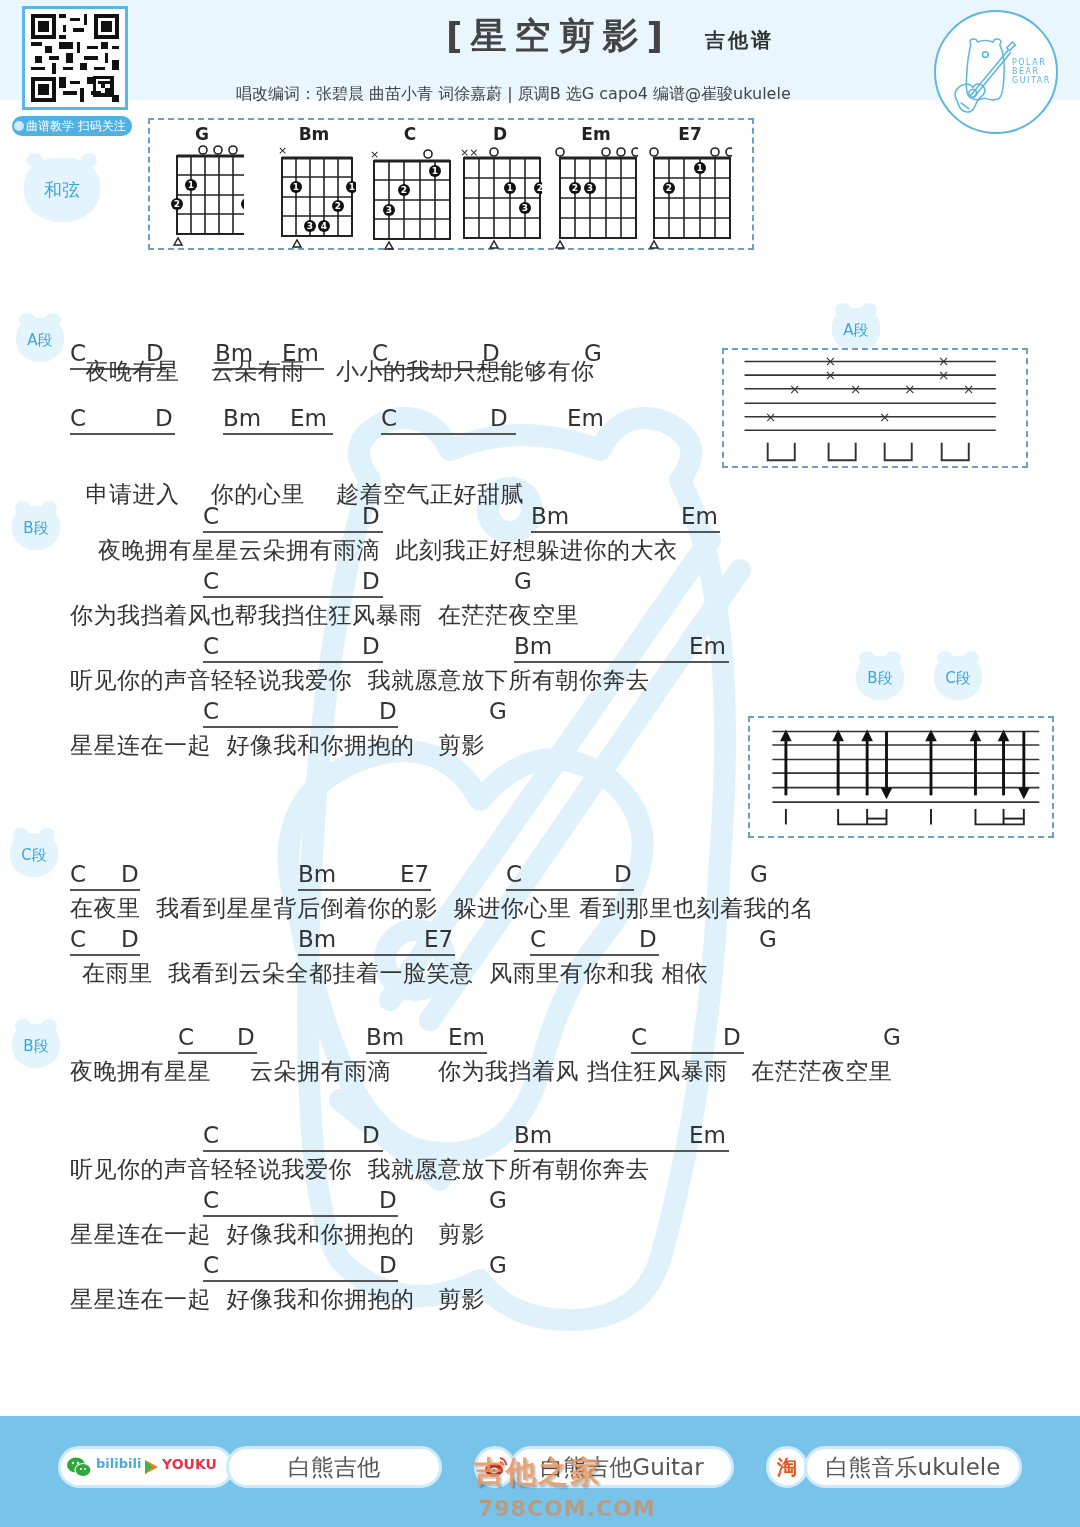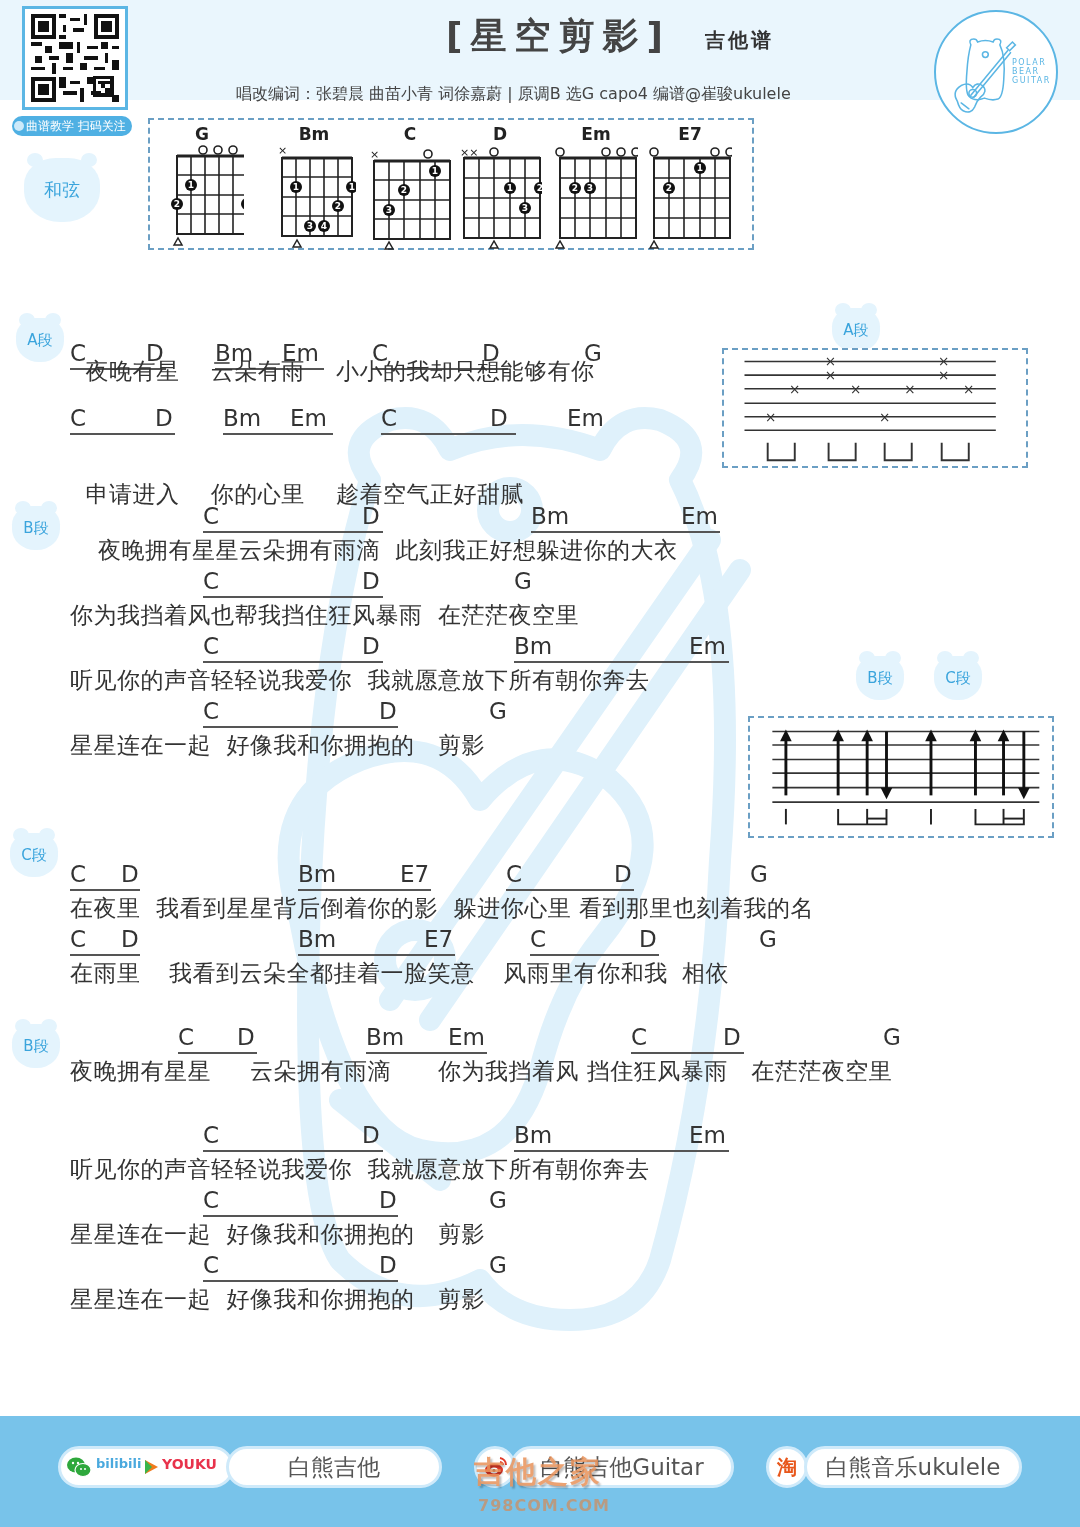--- a/index.html
+++ b/index.html
@@ -40,21 +40,21 @@
   .lyric { position: absolute; font-size: 23px; color: #333; letter-spacing: 0.5px; white-space: nowrap; }
 
   .tab-box { position: absolute; border: 2px dashed #6b9fc4; background: #fff; }
   .tab-box svg { position: absolute; left: 0; top: 0; width: 100%; height: 100%; }
 
   .footer { position: absolute; left: 0; top: 1416px; width: 1080px; height: 111px; background: #78c3ea; }
   .pill { position: absolute; height: 42px; top: 1446px; background: #fff; border-radius: 21px; border: 3px solid #cfeafa; color: #555; font-size: 23px; line-height: 36px; text-align: center; white-space: nowrap; }
   .circle-icon { position: absolute; top: 1446px; width: 42px; height: 42px; border-radius: 50%; background: #fff; border: 3px solid #cfeafa; text-align: center; line-height: 36px; font-size: 20px; font-weight: bold; }
   .brand { position: absolute; top: 1456px; font-size: 15px; font-weight: bold; }
   .site-watermark { position: absolute; left: 474px; top: 1452px; font-size: 30px; font-weight: bold; color: #e8925a; opacity: 0.85; text-shadow: 2px 2px 2px rgba(0,0,0,0.3); letter-spacing: 2px; }
-  .site-watermark-sub { position: absolute; left: 478px; top: 1496px; font-size: 16px; font-weight: bold; color: #c8926a; opacity: 0.8; letter-spacing: 1px; }
+  .site-watermark-sub { position: absolute; left: 478px; top: 1496px; font-size: 22px; font-weight: bold; color: #c8926a; opacity: 0.8; letter-spacing: 1px; }
 </style>
 </head>
 <body>
 
 <div class="header-band"></div>
 
 <div class="qr">
   <svg viewBox="0 0 25 25" shape-rendering="crispEdges">
     <rect width="25" height="25" fill="#fff"></rect>
     <g fill="#111">
@@ -490,21 +490,21 @@
       <span class="chord-label" style="left: 70px;">C</span>
       <span class="chord-label" style="left: 121px;">D</span>
       <span class="chord-label" style="left: 298px;">Bm</span>
       <span class="chord-label" style="left: 424px;">E7</span>
       <span class="chord-label" style="left: 530px;">C</span>
       <span class="chord-label" style="left: 639px;">D</span>
       <span class="chord-label" style="left: 759px;">G</span>
       <div class="chord-uline" style="left: 70px; width: 70px;"></div>
       <div class="chord-uline" style="left: 298px; width: 157px;"></div>
       <div class="chord-uline" style="left: 530px; width: 129px;"></div>
-      <div class="lyric" style="left: 70px; top: 32px; white-space: pre; font-family: Liberation Mono, monospace;">在雨里  我看到云朵全都挂着一脸笑意  风雨里有你和我 相依</div>
+      <div class="lyric" style="left: 82px; top: 32px; white-space: pre;">在雨里  我看到云朵全都挂着一脸笑意  风雨里有你和我 相依</div>
     </div>
     <div class="line" style="left: 0px; top: 1024px;">
       <span class="chord-label" style="left: 178px;">C</span>
       <span class="chord-label" style="left: 237px;">D</span>
       <span class="chord-label" style="left: 366px;">Bm</span>
       <span class="chord-label" style="left: 448px;">Em</span>
       <span class="chord-label" style="left: 631px;">C</span>
       <span class="chord-label" style="left: 723px;">D</span>
       <span class="chord-label" style="left: 883px;">G</span>
       <div class="chord-uline" style="left: 178px; width: 79px;"></div>

